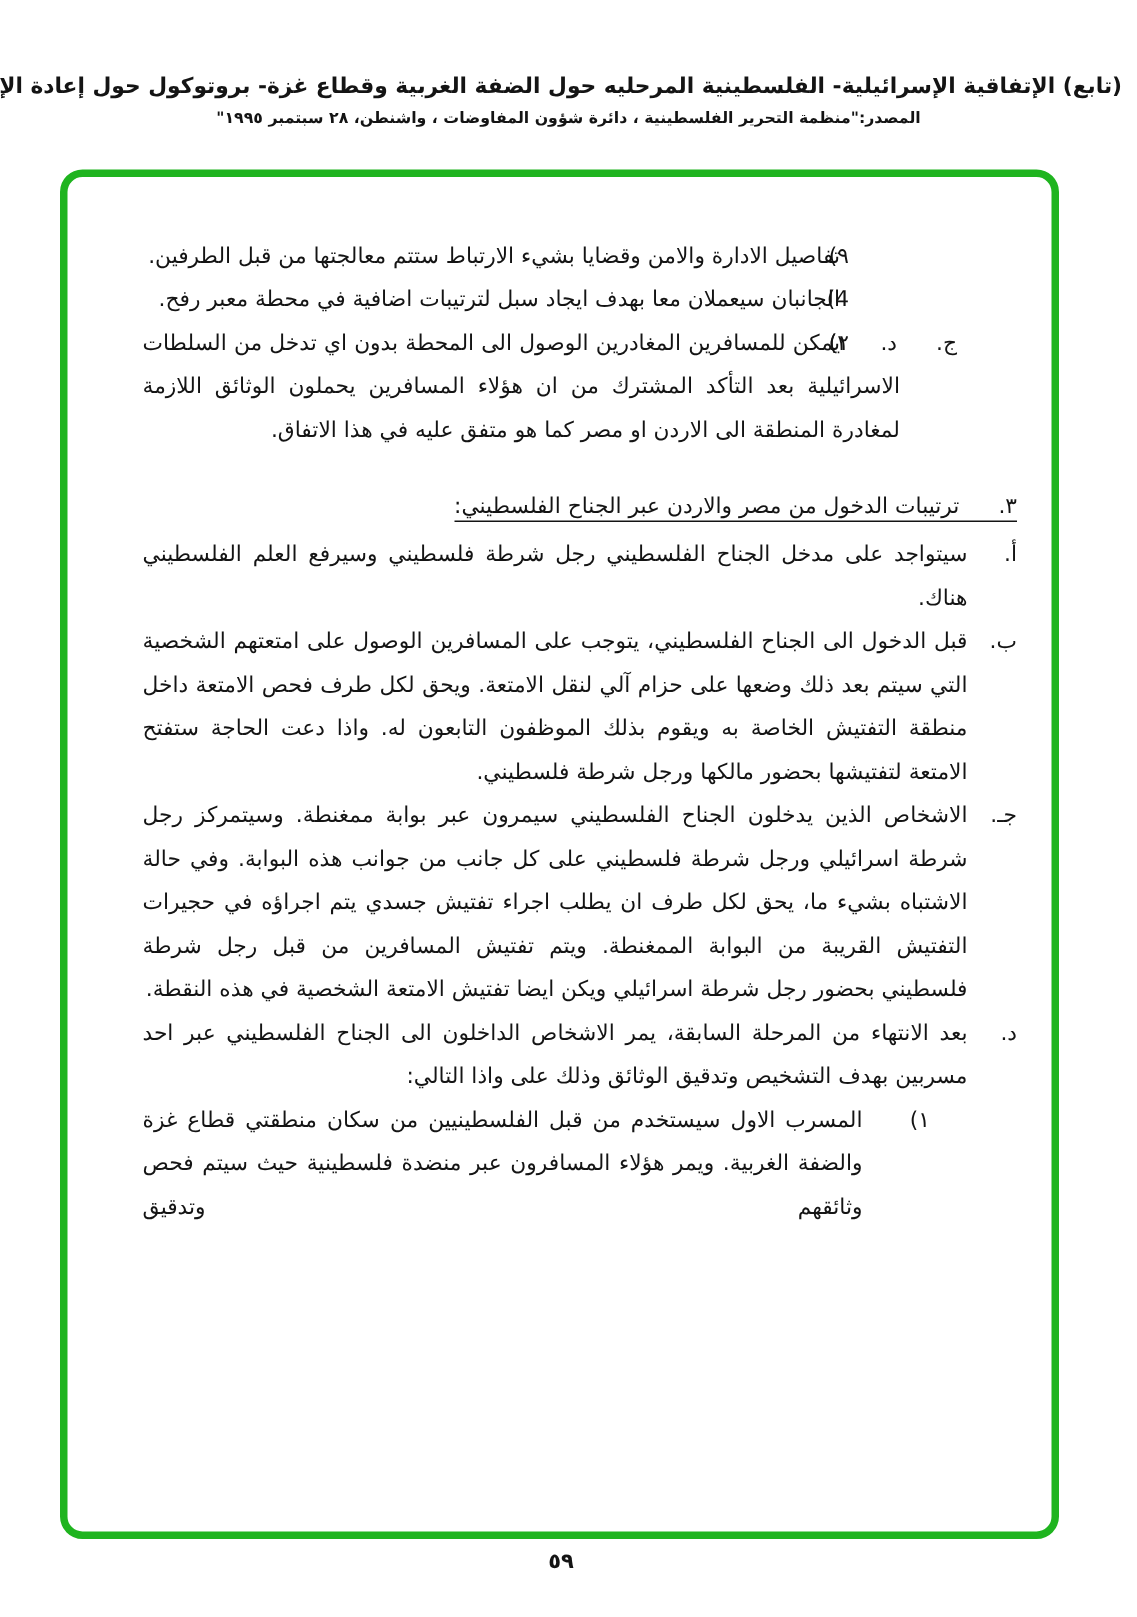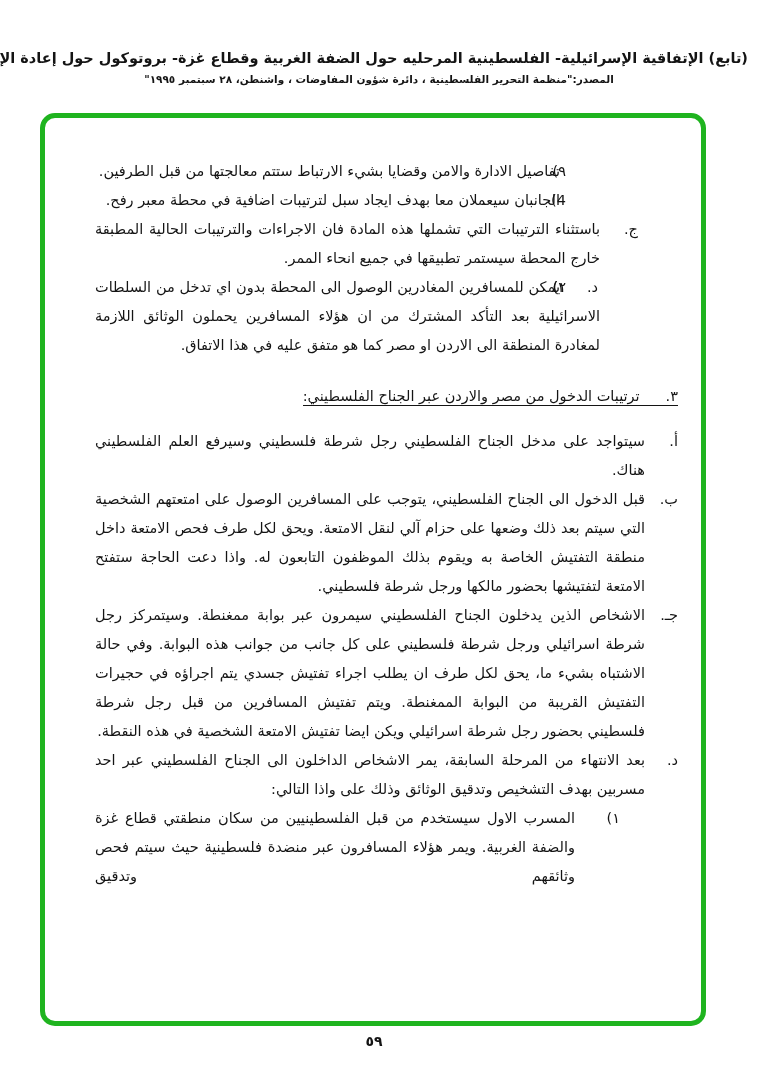--- a/index.html
+++ b/index.html
@@ -56,21 +56,21 @@
 
   
   .s3-letter{padding-right:33px;}
   .s3-letter .lbl-letter{right:0;}
   .s3-num{padding-right:103px;}
   .s3-num .lbl-num{right:58px;}
 
   .force-last{text-align-last:justify;}
 
   
-  .heading{margin:22px 0 16px;position:relative;}
+  .heading{margin:22px 0 3px;position:relative;}
   .heading .u{
     border-bottom:1.4px solid #141414;
     padding-bottom:1px;
   }
   .hgap{display:inline-block;width:26px;}
 
   
   .pagenum{
     position:absolute;top:1033px;left:12px;right:22px;
     text-align:center;
@@ -89,21 +89,21 @@
     <div class="header-source">المصدر:"منظمة التحرير الفلسطينية ، دائرة شؤون المفاوضات ، واشنطن، ٢٨ سبتمبر ١٩٩٥"</div>
   </div>
 
   <div class="frame" style="border-color: rgb(31, 180, 31);"></div>
 
   <div class="content">
 
     <div id="top-items">
         <div class="item t-num"><span class="lbl lbl-num">٩)</span><span>تفاصيل الادارة والامن وقضايا بشيء الارتباط ستتم معالجتها من قبل الطرفين.</span></div>
         <div class="item t-num"><span class="lbl lbl-num">4)</span><span>الجانبان سيعملان معا بهدف ايجاد سبل لترتيبات اضافية في محطة معبر رفح.</span></div>
-        <div class="item t-letter"><span class="lbl lbl-letter">ج.</span><span>باستثناء الترتيبات التي تشملها هذه المادة فان الاجراءات والترتيبات الحالية المطبقة خارج المحطة سيستمر تطبيقها في جميع انحاء الممر.</span></div>
+        <div class="item t-letter"><span class="lbl lbl-letter">ج.</span></div>
         <div class="item t-letter-num"><span class="lbl lbl-letter">د.</span><span class="lbl lbl-num">١)</span></div>
         <div class="item t-num"><span class="lbl lbl-num">٢)</span><span>يمكن للمسافرين المغادرين الوصول الى المحطة بدون اي تدخل من السلطات الاسرائيلية بعد التأكد المشترك من ان هؤلاء المسافرين يحملون الوثائق اللازمة لمغادرة المنطقة الى الاردن او مصر كما هو متفق عليه في هذا الاتفاق.</span></div>
       </div>
 
     <div class="heading">
       <span class="u"><span>٣.</span><span class="hgap"></span><span>ترتيبات الدخول من مصر والاردن عبر الجناح الفلسطيني:</span></span>
     </div>
 
     <div id="s3-items">
         <div class="item s3-letter"><span class="lbl lbl-letter">أ.</span><span>سيتواجد على مدخل الجناح الفلسطيني رجل شرطة فلسطيني وسيرفع العلم الفلسطيني هناك.</span></div>

